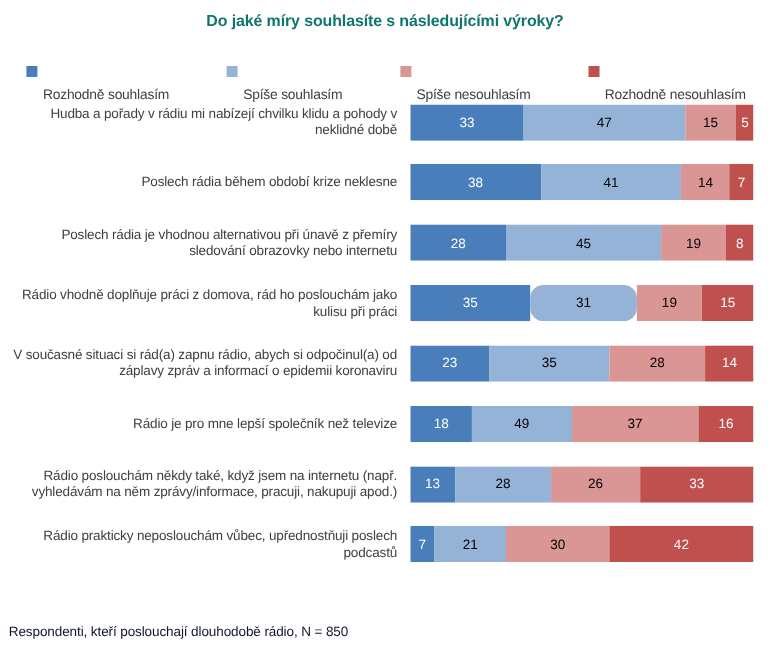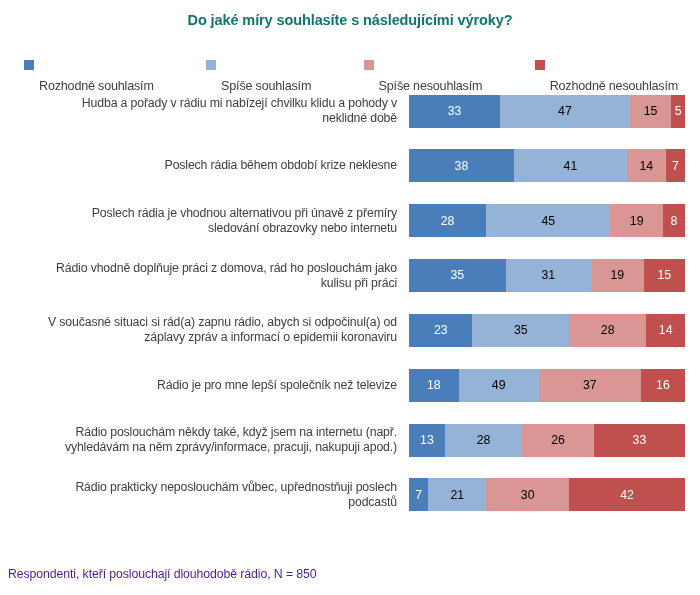--- a/index.html
+++ b/index.html
@@ -67,21 +67,20 @@
   .plot {
     flex: 1 1 auto;
     padding: 14px 15px 0 8px;
     box-sizing: border-box;
   }
   .rows {
     display: flex;
     flex-direction: column;
     justify-content: space-between;
     height: 430px;
-    margin-left: 36px;
   }
   .row {
     display: flex;
     align-items: center;
     height: 46px;
   }
   .cat-label {
     width: 365px;
     flex: 0 0 365px;
     text-align: right;
@@ -111,21 +110,21 @@
   .seg.s1 { color: #000000; }
   .seg.s2 { color: #000000; }
   .seg.s3 { color: #ffffff; }
 
   
   .footnote {
     position: absolute;
     left: 8px;
     bottom: 14px;
     font-size: 12.3px;
-    color: #4c1d95;
+    color: #0f172a;
     letter-spacing: -0.1px;
     margin-top: 29px;
   }
 </style>
 </head>
 <body>
 
 <div class="chart-root">
 
   <div class="chart-title">Do jaké míry souhlasíte s následujícími výroky?</div>
@@ -175,21 +174,21 @@
             <div class="seg s0" style="background: rgb(74, 126, 187); flex: 0 0 28%;">28</div>
             <div class="seg s1" style="background: rgb(149, 179, 215); flex: 0 0 45%;">45</div>
             <div class="seg s2" style="background: rgb(217, 150, 148); flex: 0 0 19%;">19</div>
             <div class="seg s3" style="background: rgb(192, 80, 77); flex: 0 0 8%;">8</div>
           </div>
         </div>
         <div class="row">
           <div class="cat-label">Rádio vhodně doplňuje práci z domova, rád ho poslouchám jako kulisu při práci</div>
           <div class="bar">
             <div class="seg s0" style="background: rgb(74, 126, 187); flex: 0 0 35%;">35</div>
-            <div class="seg s1" style="background: rgb(149, 179, 215); flex: 0 0 31%;">31</div>
+            <div class="seg s1" style="background: rgb(149, 179, 215); flex: 0 0 31%; border-radius: 12px;">31</div>
             <div class="seg s2" style="background: rgb(217, 150, 148); flex: 0 0 19%;">19</div>
             <div class="seg s3" style="background: rgb(192, 80, 77); flex: 0 0 15%;">15</div>
           </div>
         </div>
         <div class="row">
           <div class="cat-label">V současné situaci si rád(a) zapnu rádio, abych si odpočinul(a) od záplavy zpráv a informací o epidemii koronaviru</div>
           <div class="bar">
             <div class="seg s0" style="background: rgb(74, 126, 187); flex: 0 0 23%;">23</div>
             <div class="seg s1" style="background: rgb(149, 179, 215); flex: 0 0 35%;">35</div>
             <div class="seg s2" style="background: rgb(217, 150, 148); flex: 0 0 28%;">28</div>

